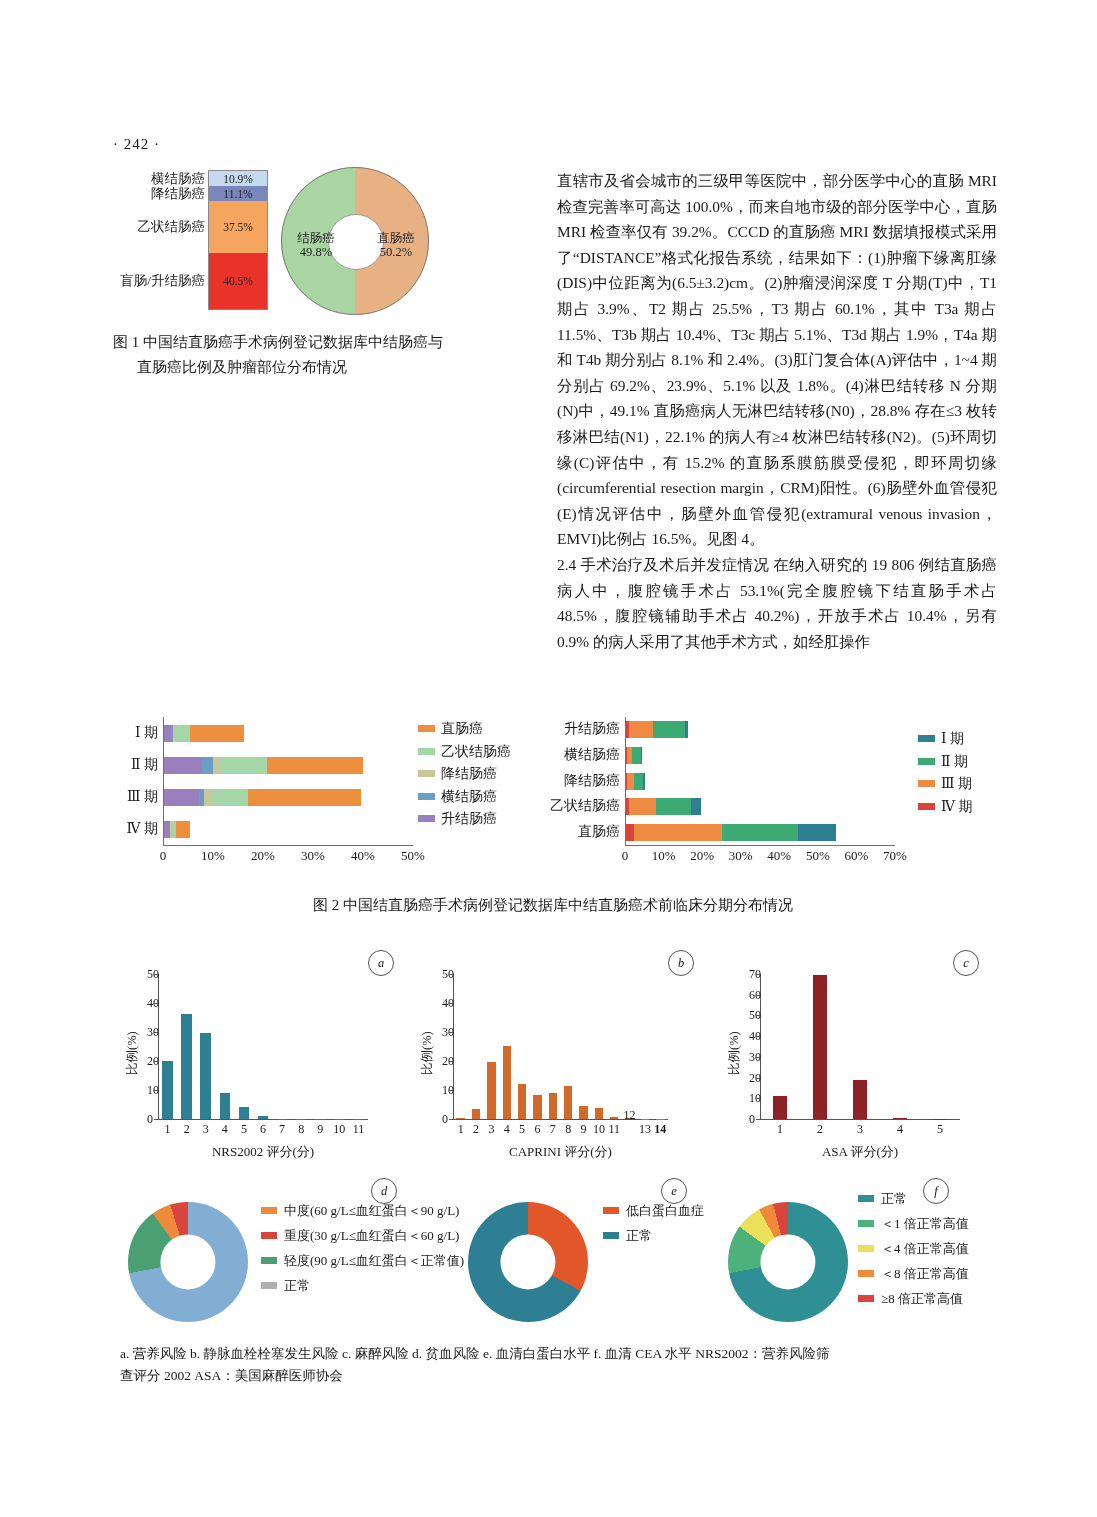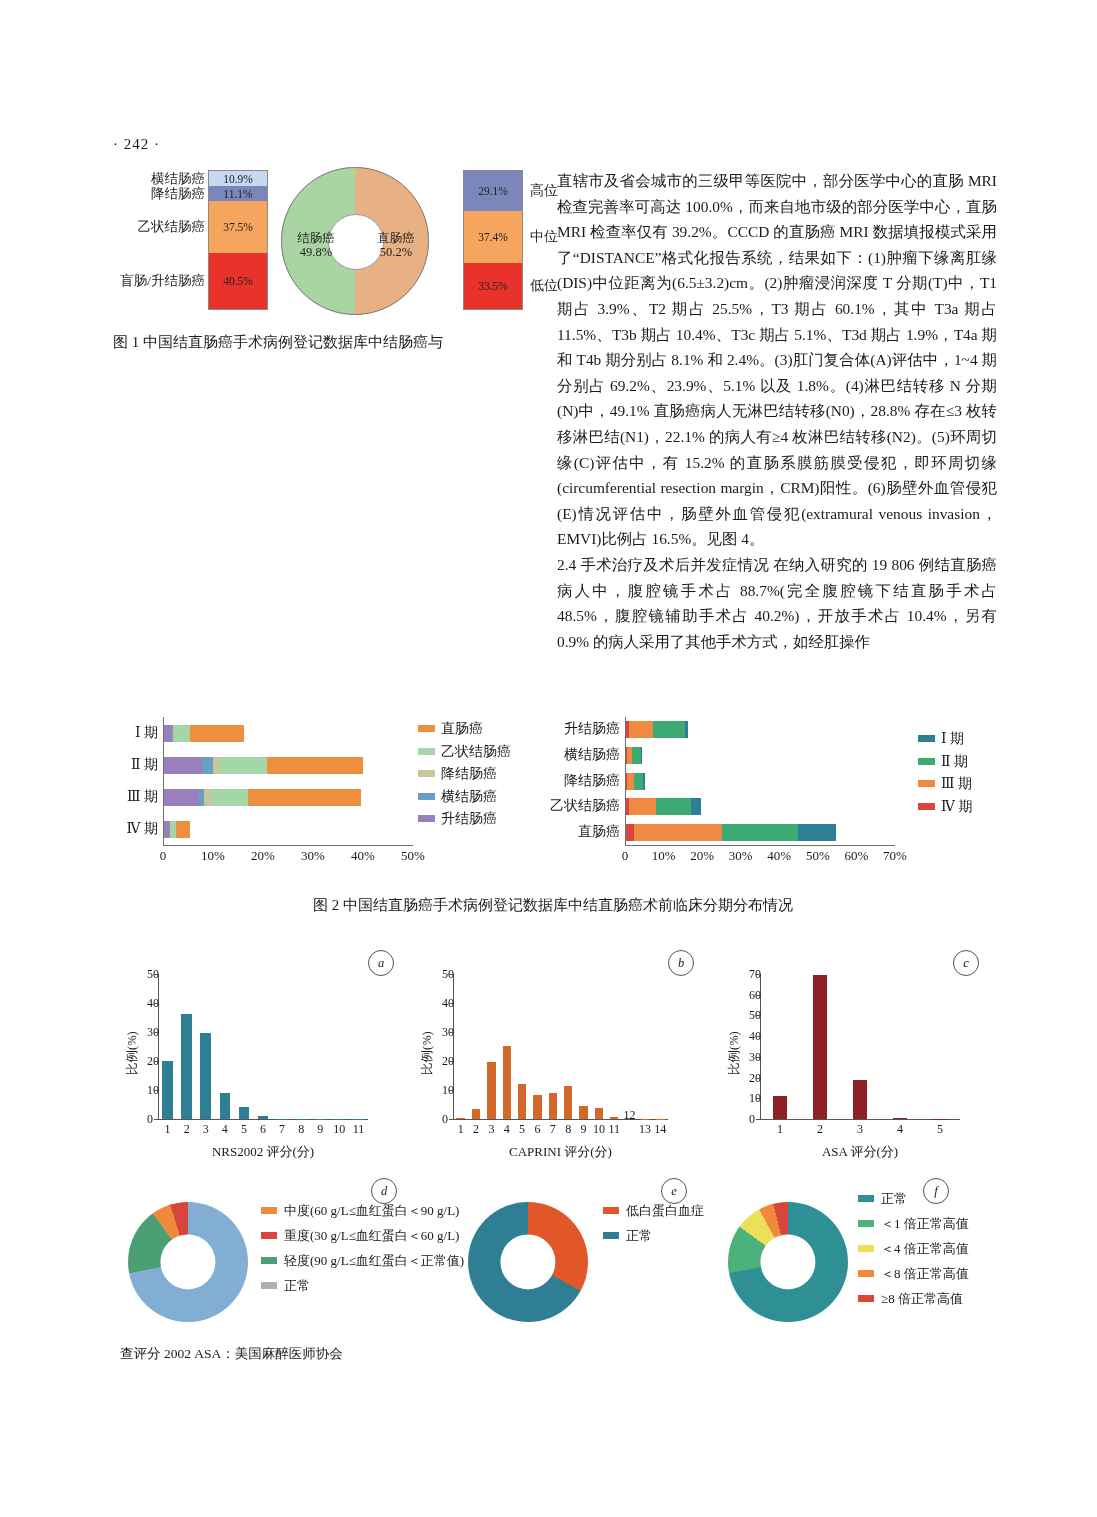--- a/index.html
+++ b/index.html
@@ -110,46 +110,33 @@
       </div>
     <div class="f1donut" id="f1donut" style="background: conic-gradient(rgb(232, 177, 131) 0deg, rgb(232, 177, 131) 180deg, rgb(168, 213, 162) 180deg, rgb(168, 213, 162) 360deg);">
       <div class="f1donut-ring"></div>
       <div class="dlabel l">
         <span>结肠癌</span><br><span>49.8%</span>
       </div>
       <div class="dlabel r">
         <span>直肠癌</span><br><span>50.2%</span>
       </div>
     </div>
-    <div class="f1bar rightbar" id="f1right">
-        <div class="f1seg" style="flex:29.1;background:#7b87bb;">
-          <span style="position:relative;z-index:2;">29.1%</span>
-          <span class="f1lab-right">高位</span>
-        </div>
-        <div class="f1seg" style="flex:37.4;background:#f5a55e;">
-          <span style="position:relative;z-index:2;">37.4%</span>
-          <span class="f1lab-right">中位</span>
-        </div>
-        <div class="f1seg" style="flex:33.5;background:#e8322a;">
-          <span style="position:relative;z-index:2;">33.5%</span>
-          <span class="f1lab-right">低位</span>
-        </div>
-      </div>
   </div>
 
   <div class="figcap" style="left:113px; top:330px; width:440px;">
     <div style="text-indent:0;"><span>图 1    中国结直肠癌手术病例登记数据库中结肠癌与</span></div>
+    <div style="text-indent:24px;"><span>直肠癌比例及肿瘤部位分布情况</span></div>
   </div>
 
   <div class="col left" style="top:406px;">
   </div>
 
   <div class="col right" style="top:168px;">
     <p>直辖市及省会城市的三级甲等医院中，部分医学中心的直肠 MRI 检查完善率可高达 100.0%，而来自地市级的部分医学中心，直肠 MRI 检查率仅有 39.2%。CCCD 的直肠癌 MRI 数据填报模式采用了“DISTANCE”格式化报告系统，结果如下：(1)肿瘤下缘离肛缘(DIS)中位距离为(6.5±3.2)cm。(2)肿瘤浸润深度 T 分期(T)中，T1 期占 3.9%、T2 期占 25.5%，T3 期占 60.1%，其中 T3a 期占 11.5%、T3b 期占 10.4%、T3c 期占 5.1%、T3d 期占 1.9%，T4a 期和 T4b 期分别占 8.1% 和 2.4%。(3)肛门复合体(A)评估中，1~4 期分别占 69.2%、23.9%、5.1% 以及 1.8%。(4)淋巴结转移 N 分期(N)中，49.1% 直肠癌病人无淋巴结转移(N0)，28.8% 存在≤3 枚转移淋巴结(N1)，22.1% 的病人有≥4 枚淋巴结转移(N2)。(5)环周切缘(C)评估中，有 15.2% 的直肠系膜筋膜受侵犯，即环周切缘(circumferential resection margin，CRM)阳性。(6)肠壁外血管侵犯(E)情况评估中，肠壁外血管侵犯(extramural venous invasion，EMVI)比例占 16.5%。见图 4。</p>
-    <p>2.4    手术治疗及术后并发症情况    在纳入研究的 19 806 例结直肠癌病人中，腹腔镜手术占 88.7%(完全腹腔镜下结直肠手术占 48.5%，腹腔镜辅助手术占 40.2%)，开放手术占 10.4%，另有 0.9% 的病人采用了其他手术方式，如经肛操作</p>
+    <p>2.4    手术治疗及术后并发症情况    在纳入研究的 19 806 例结直肠癌病人中，腹腔镜手术占 53.1%(完全腹腔镜下结直肠手术占 48.5%，腹腔镜辅助手术占 40.2%)，开放手术占 10.4%，另有 0.9% 的病人采用了其他手术方式，如经肛操作</p>
   </div>
 
   <div id="fig2">
     <div class="bchart" id="bc-left" style="left:0; width:430px;">
         <div class="bc-plot" style="left:50px;top:12px;width:250px;height:128px;">
           <div class="brow" style="left:0;top:7.5px;height:17px;width:250px;">
             <span class="bcat">Ⅰ 期</span>
             <div class="bseg" style="width:6.500000000000001px;background:#9a7fbd;" title="升结肠癌 1.3%"></div>
             <div class="bseg" style="width:2px;background:#6a9ec4;" title="横结肠癌 0.4%"></div>
             <div class="bseg" style="width:2px;background:#c8c79a;" title="降结肠癌 0.4%"></div>
@@ -358,21 +345,21 @@
         <div class="hxtick" style="left:175.53571428571428px;top:172px;">9</div>
         <div class="hbar" style="left:186.66964285714286px;top:157.98px;width:8.446428571428573px;height:11.02px;background:#d2692b;" title="10: 3.8%"></div>
         <div class="hxtick" style="left:190.89285714285714px;top:172px;">10</div>
         <div class="hbar" style="left:202.02678571428572px;top:167.26px;width:8.446428571428573px;height:1.74px;background:#d2692b;" title="11: 0.6%"></div>
         <div class="hxtick" style="left:206.25px;top:172px;">11</div>
         <div class="hbar" style="left:217.38392857142858px;top:168.42px;width:8.446428571428573px;height:0.58px;background:#d2692b;" title="12: 0.2%"></div>
         <div class="hxtick" style="left:221.60714285714286px;top:158px;">12</div>
         <div class="hbar" style="left:232.74107142857144px;top:168.71px;width:8.446428571428573px;height:0.29px;background:#d2692b;" title="13: 0.1%"></div>
         <div class="hxtick" style="left:236.96428571428572px;top:172px;">13</div>
         <div class="hbar" style="left:248.0982142857143px;top:168.855px;width:8.446428571428573px;height:0.145px;background:#d2692b;" title="14: 0.05%"></div>
-        <div class="hxtick" style="left:252.32142857142858px;top:172px;">14</div>
+        <div class="hxtick" style="left:252.32142857142858px;top:172px;font-weight:bold;">14</div>
         <div class="axistitle" style="left:45px;top:193px;width:215px;">CAPRINI 评分(分)</div>
         <div class="ytitle" style="left:11px;top:124.5px;">比例(%)</div>
       </div>
       <div class="panel" style="left:595px;top:0px;width:285px;height:215px;">
         <div class="plabel" style="left:245px;top:0px;">c</div>
         <div class="yaxis" style="left:52px;top:24px;height:145px;"></div>
         <div class="hxaxis" style="left:52px;top:169px;width:200px;"></div>
         <div class="ytick" style="left:46px;top:169px;transform:translate(-100%,-50%);">0</div>
         <div style="position:absolute;left:48px;top:169px;width:4px;height:1px;background:#555;"></div>
         <div class="ytick" style="left:46px;top:148.28571428571428px;transform:translate(-100%,-50%);">10</div>
@@ -466,17 +453,18 @@
           </div>
           <div class="li">
             <span class="dsw" style="background:#d8453c;"></span>
             <span>≥8 倍正常高值</span>
           </div>
         </div>
       </div>
     </div>
 
   <div class="fignote" style="left:120px; top:1343px; width:875px;">
+    <div>a. 营养风险    b. 静脉血栓栓塞发生风险    c. 麻醉风险    d. 贫血风险    e. 血清白蛋白水平    f. 血清 CEA 水平    NRS2002：营养风险筛</div>
     <div>查评分 2002    ASA：美国麻醉医师协会</div>
   </div>
 
 
 </div>
 
 </body></html>

